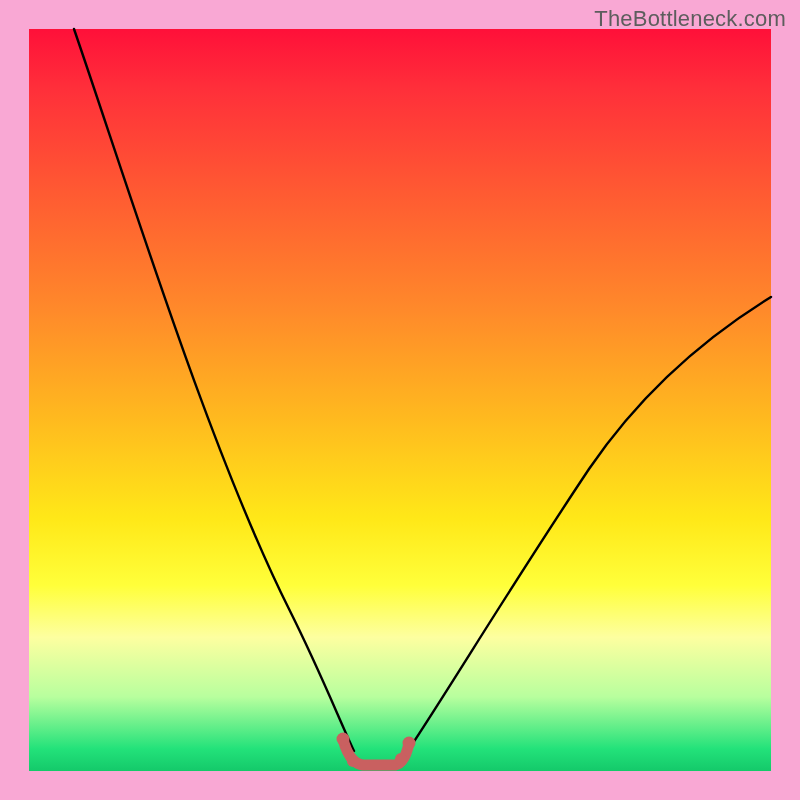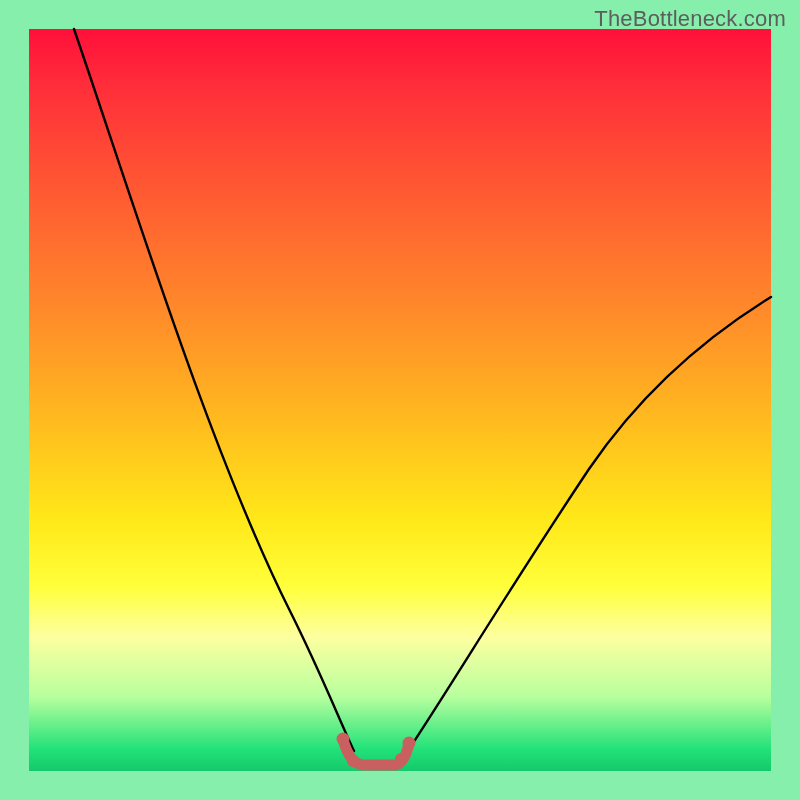--- a/index.html
+++ b/index.html
@@ -8,21 +8,21 @@
     width: 800px;
     height: 800px;
     background: #000;
     overflow: hidden;
     font-family: Arial, Helvetica, sans-serif;
   }
   .frame {
     position: relative;
     width: 800px;
     height: 800px;
-    background: #86efac;
+    background: #f9a8d4;
     text-align: center;
   }
   .plot-area {
     position: absolute;
     left: 29px;
     top: 29px;
     width: 742px;
     height: 742px;
     
     background: linear-gradient(

